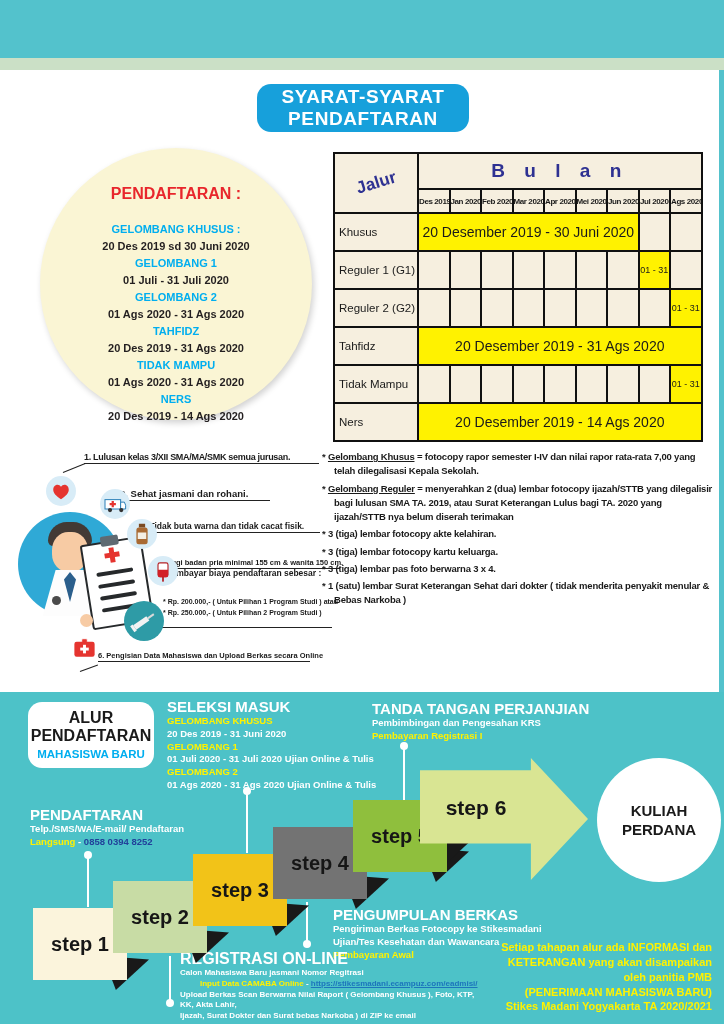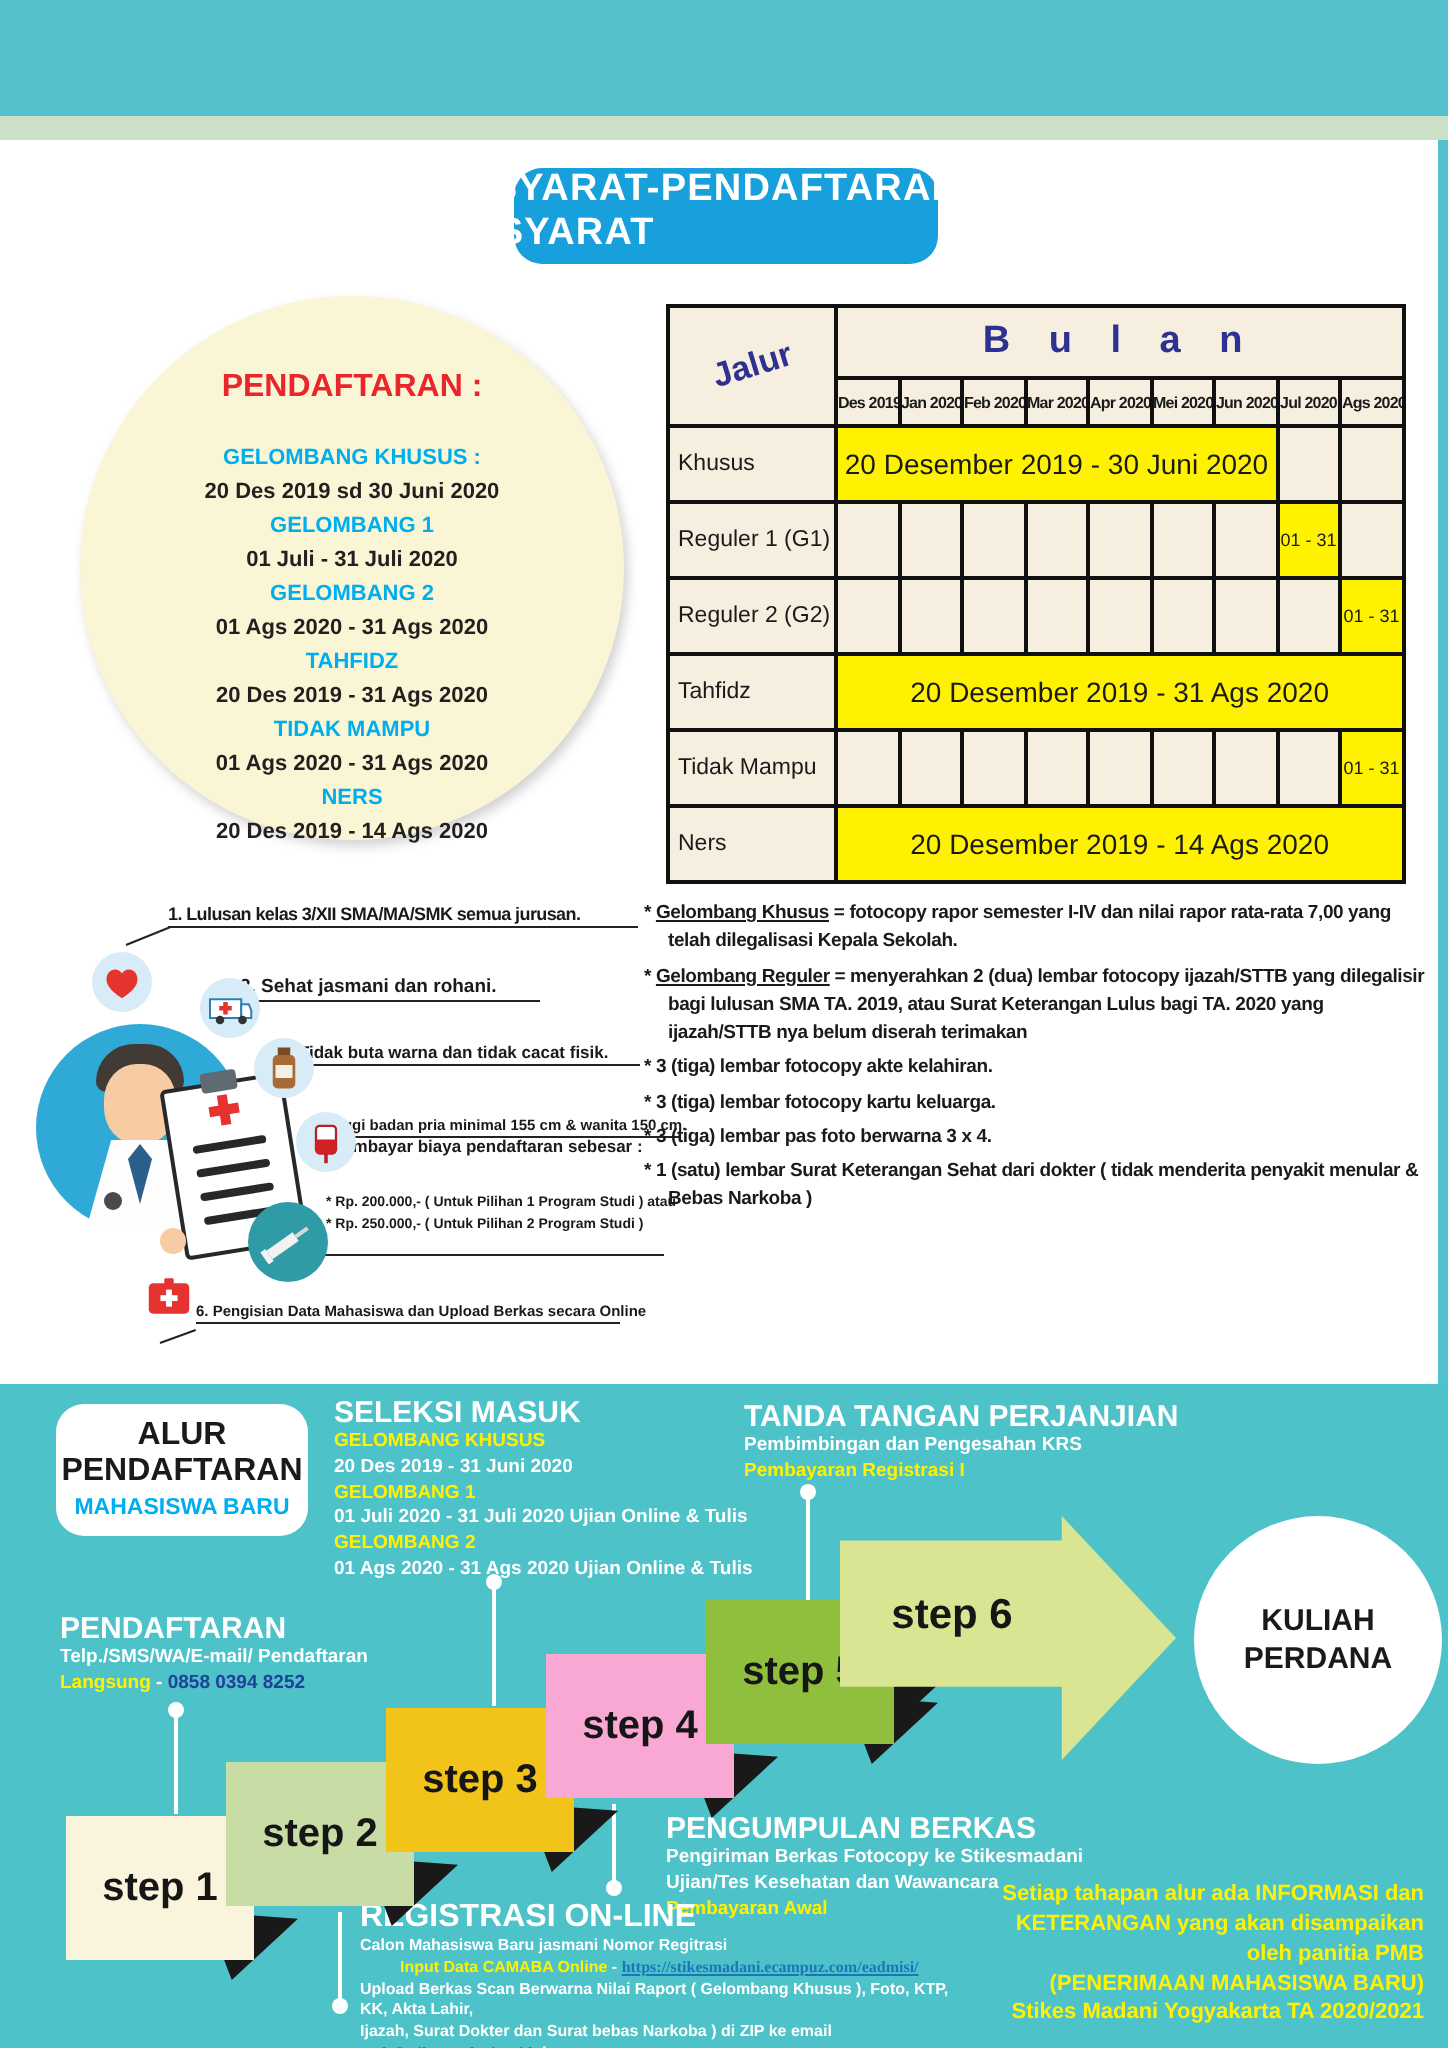--- a/index.html
+++ b/index.html
@@ -6,21 +6,21 @@
   .poster{position:relative;width:724px;height:1024px;background:#fff;overflow:hidden;
           font-family:"Liberation Sans",sans-serif;color:#1a1a1a;}
   .abs{position:absolute;}
   
   .top-band{left:0;top:0;width:724px;height:58px;background:#53C2CC;}
   .top-strip{left:0;top:58px;width:724px;height:12px;background:#CBE0C6;}
   .right-strip{right:0;top:70px;width:5px;height:622px;background:#53C2CC;}
   
   .title-box{left:257px;top:84px;width:212px;height:48px;background:#17A0DB;border-radius:14px;
              color:#fff;font-weight:bold;font-size:19px;letter-spacing:.6px;text-align:center;
-             display:flex;flex-direction:row;justify-content:center;line-height:1.18;}
+             display:flex;flex-direction:column;justify-content:center;line-height:1.18;}
   
   .reg-circle{left:40px;top:148px;width:272px;height:272px;border-radius:50%;background:#FAF5D4;
               box-shadow:2px 3px 6px rgba(0,0,0,.18);text-align:center;font-weight:bold;}
   .reg-inner{padding-top:34px;font-size:11px;line-height:1.55;}
   .reg-head{color:#E8262C;font-size:16px;margin-bottom:14px;}
   .wave-label{color:#00AEEF;}
   .wave-date{color:#231F20;}
   
   .sched-wrap{left:333px;top:152px;}
   table.sched{border-collapse:collapse;table-layout:fixed;width:368px;background:#F6EFDF;}
@@ -74,21 +74,21 @@
           clip-path:polygon(0 10%,66% 10%,66% 0,100% 50%,66% 100%,66% 70%,0 70%);}
   .arrow6-label{position:absolute;left:0;top:24px;width:112px;height:52px;line-height:52px;text-align:center;
                 font-weight:bold;font-size:21px;color:#161616;}
   .kuliah{left:597px;top:758px;width:124px;height:124px;border-radius:50%;background:#fff;z-index:2;
           display:flex;flex-direction:column;justify-content:center;text-align:center;
           font-weight:bold;font-size:15px;line-height:1.3;color:#1a1a1a;}
   .vline{position:absolute;width:2px;background:#fff;z-index:1;}
   .dot{position:absolute;width:8px;height:8px;border-radius:50%;background:#fff;z-index:1;}
   
   .fine{font-size:8px;font-weight:bold;line-height:1.35;color:#fff;}
-  .lnk{color:#1C75BC;text-decoration:underline;font-family:Liberation Serif, serif;}
+  .lnk{color:#1C75BC;text-decoration:underline;}
   .footer-note{left:458px;top:940px;width:254px;text-align:right;color:#FFF200;font-weight:bold;
                font-size:11px;line-height:1.35;}
   .icon{position:absolute;}
 </style>
 </head>
 <body>
 
 <div class="poster">
 
   <div class="abs top-band"></div>
@@ -338,21 +338,21 @@
 
   <div class="step" style="left:33px;top:908px;background:#FBF4DC;">
       <span>step 1</span>
     </div>
   <div class="step" style="left:113px;top:881px;background:#C8DCA5;">
       <span>step 2</span>
     </div>
   <div class="step" style="left:193px;top:854px;background:#F2C318;">
       <span>step 3</span>
     </div>
-  <div class="step" style="left:273px;top:827px;background:#f9a8d4;">
+  <div class="step" style="left:273px;top:827px;background:#737373;">
       <span>step 4</span>
     </div>
   <div class="step" style="left:353px;top:800px;background:#8FBF3D;">
       <span>step 5</span>
     </div>
   <div class="abs arrow6">
     <span class="arrow6-label">step 6</span>
   </div>
 
   <div class="abs kuliah">

